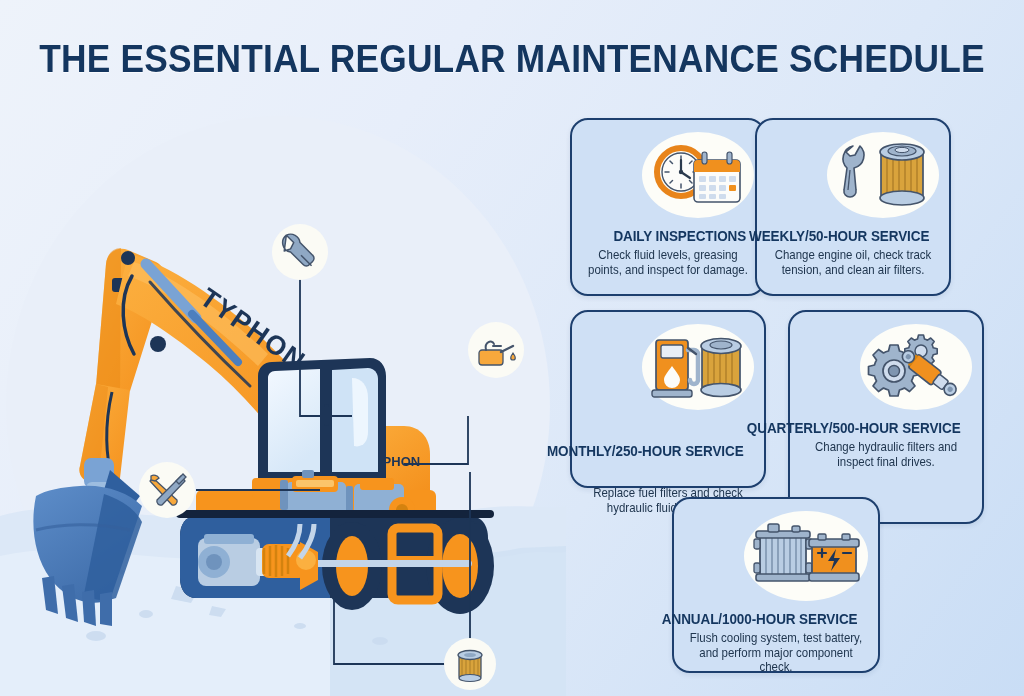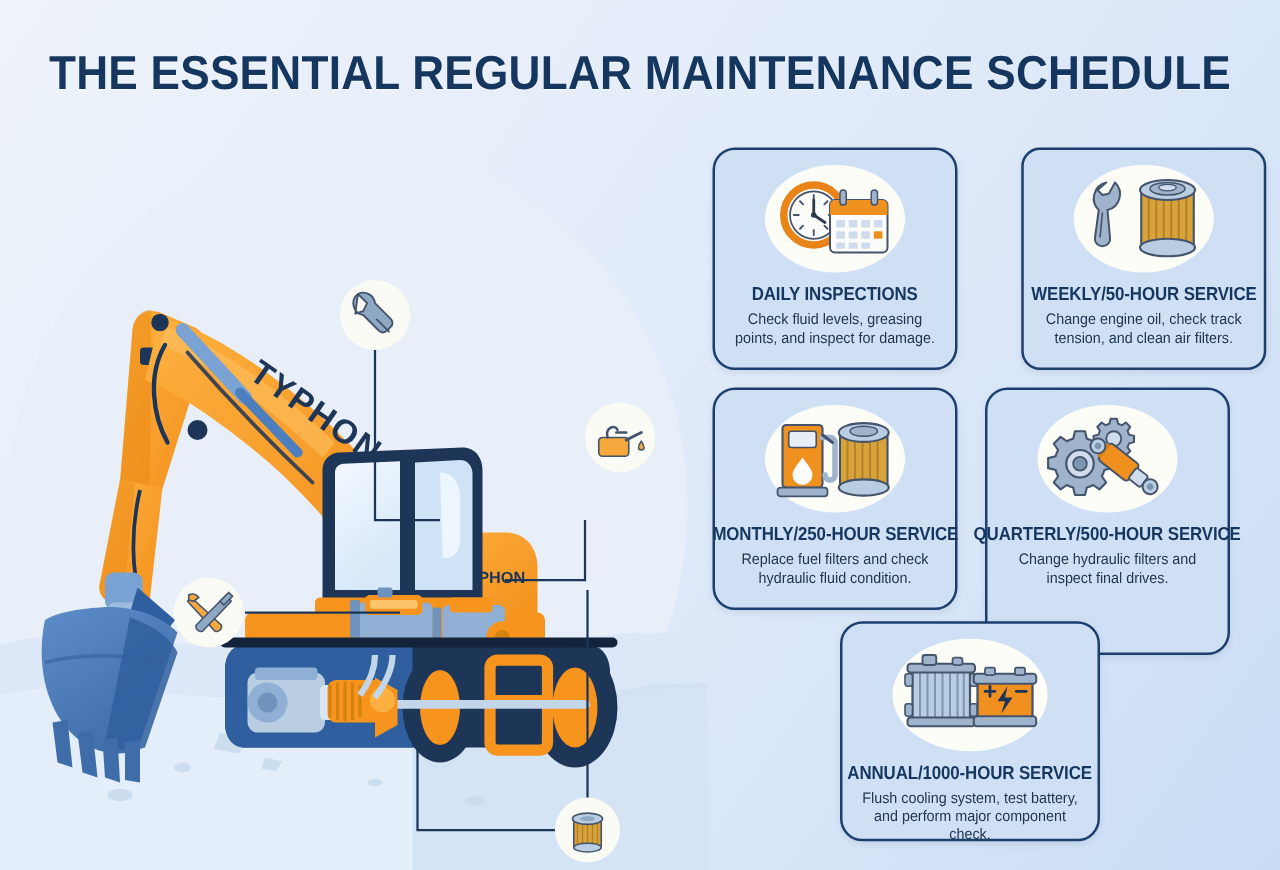--- a/index.html
+++ b/index.html
@@ -44,21 +44,21 @@
 
   
   .card {
     position: absolute;
     background: #cfe0f5;
     border: 2.5px solid #1d3f6e;
     border-radius: 18px;
     box-shadow: 0 2px 5px rgba(25,55,100,0.10);
     display: flex;
     flex-direction: column;
-    align-items: center;
+    align-items: flex-end;
     padding: 12px 10px 10px;
   }
   .card-iconwrap {
     width: 112px; height: 86px;
     border-radius: 50%;
     background: #fdfdf8;
     display: flex;
     align-items: center;
     justify-content: center;
     flex: 0 0 auto;
@@ -81,22 +81,22 @@
     margin-top: 4px;
     font-size: 12.2px;
     line-height: 14.5px;
     color: #20364f;
     text-align: center;
     transform: scaleX(0.94);
     font-family: "Liberation Sans Narrow", "Liberation Sans", sans-serif;
   }
 
   #card-daily     { left: 570px; top: 118px; width: 196px; height: 178px; }
-  #card-weekly    { left: 817px; top: 118px; width: 196px; height: 178px; border-radius: 15px; }
-  #card-monthly   { left: 570px; top: 310px; width: 196px; height: 178px; }
+  #card-weekly    { left: 755px; top: 118px; width: 196px; height: 178px; }
+  #card-monthly   { left: 570px; top: 310px; width: 196px; height: 178px; gap: 23px; }
   #card-quarterly { left: 788px; top: 310px; width: 196px; height: 214px; }
   #card-annual    { left: 672px; top: 497px; width: 208px; height: 176px; }
 </style>
 </head>
 <body>
 
 <div id="poster">
 
   <div id="title">THE ESSENTIAL REGULAR MAINTENANCE SCHEDULE</div>
 

